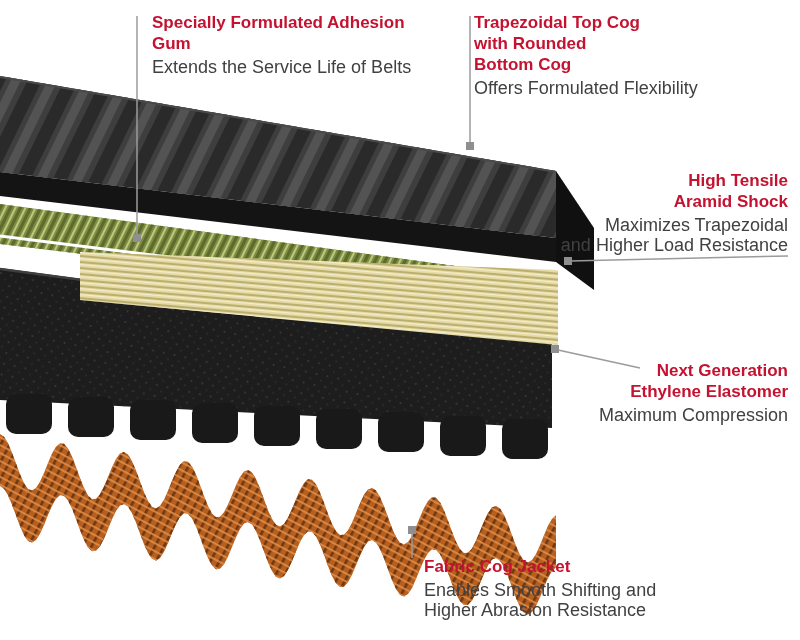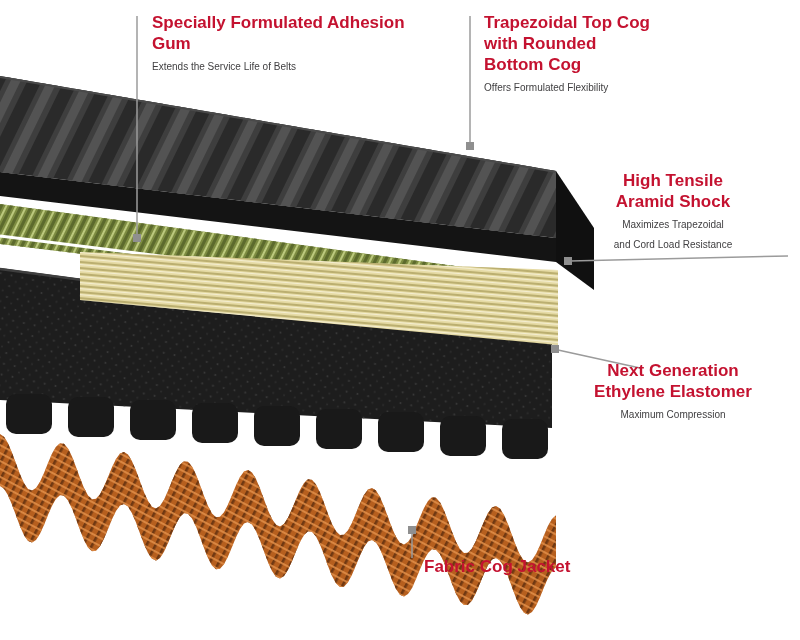--- a/index.html
+++ b/index.html
@@ -2,22 +2,22 @@
 <html><head>
 <meta charset="utf-8">
 <style>
   *{margin:0;padding:0;box-sizing:border-box}
   html,body{background:#ffffff}
   .stage{position:relative;width:800px;height:640px;background:#ffffff;
          font-family:"Liberation Sans",sans-serif;overflow:hidden}
   .belt-svg{position:absolute;left:0;top:0}
   .callout{position:absolute}
   .callout .title{color:#c41230;font-weight:700;font-size:17px;line-height:21px}
-  .callout .desc{color:#414042;font-size:10px;line-height:20px;margin-top:3px}
-  .callout.align-right{text-align:center}
+  .callout .desc{color:#414042;font-size:18px;line-height:20px;margin-top:3px}
+  .callout.align-right{text-align:right}
   .tline,.dline{display:block}
 </style>
 </head>
 <body>
 
 <div class="stage">
 
   <svg class="belt-svg" width="800" height="640" viewBox="0 0 800 640">
     <defs>
       <pattern id="ribs" width="33" height="80" patternUnits="userSpaceOnUse" patternTransform="rotate(26)">
@@ -106,51 +106,55 @@
   <div class="callout" style="left:152px;top:12px;width:280px">
     <div class="title">
       <span class="tline">Specially Formulated Adhesion</span>
       <span class="tline">Gum</span>
     </div>
     <div class="desc">
       <span class="dline">Extends the Service Life of Belts</span>
     </div>
   </div>
 
-  <div class="callout" style="left:484px;top:12px;width:240px">
+  <div class="callout" style="left:474px;top:12px;width:240px">
     <div class="title">
       <span class="tline">Trapezoidal Top Cog</span>
       <span class="tline">with Rounded</span>
       <span class="tline">Bottom Cog</span>
     </div>
     <div class="desc">
       <span class="dline">Offers Formulated Flexibility</span>
     </div>
   </div>
 
   <div class="callout align-right" style="right:12px;top:170px;width:230px">
     <div class="title">
       <span class="tline">High Tensile</span>
       <span class="tline">Aramid Shock</span>
     </div>
     <div class="desc">
       <span class="dline">Maximizes Trapezoidal</span>
-      <span class="dline">and Cord Load Resistance</span>
+      <span class="dline">and Higher Load Resistance</span>
     </div>
   </div>
 
   <div class="callout align-right" style="right:12px;top:360px;width:230px">
     <div class="title">
       <span class="tline">Next Generation</span>
       <span class="tline">Ethylene Elastomer</span>
     </div>
     <div class="desc">
       <span class="dline">Maximum Compression</span>
     </div>
   </div>
 
   <div class="callout" style="left:424px;top:556px;width:250px">
     <div class="title">
       <span class="tline">Fabric Cog Jacket</span>
     </div>
+    <div class="desc">
+      <span class="dline">Enables Smooth Shifting and</span>
+      <span class="dline">Higher Abrasion Resistance</span>
+    </div>
   </div>
 
 </div>
 
 </body></html>

